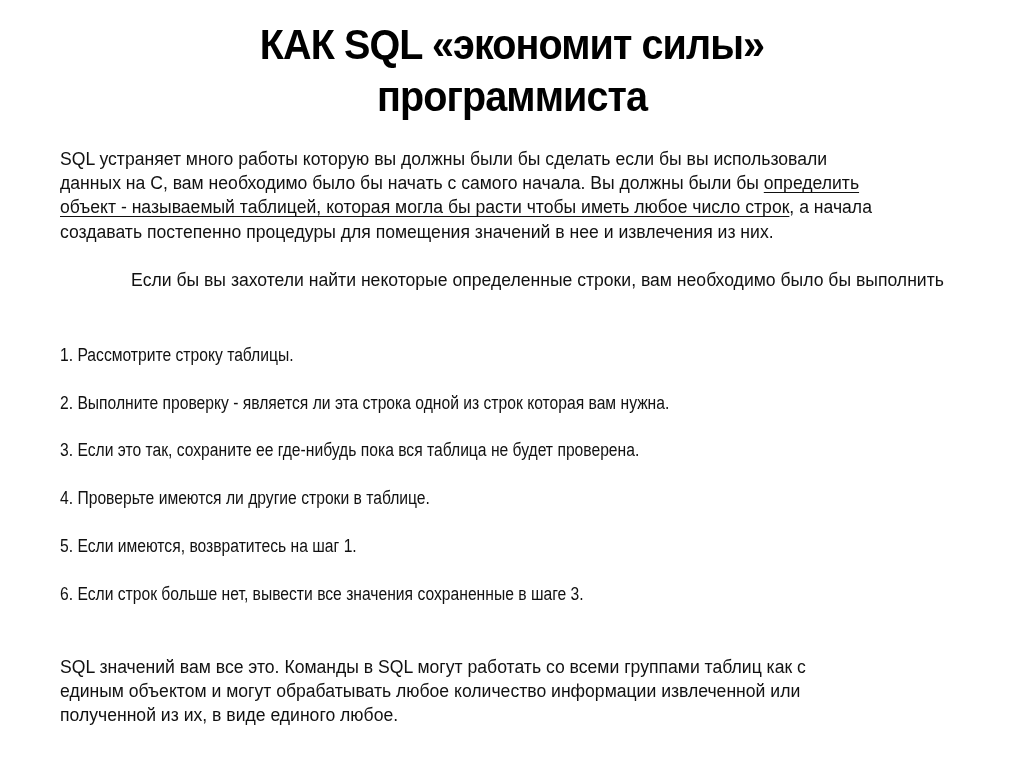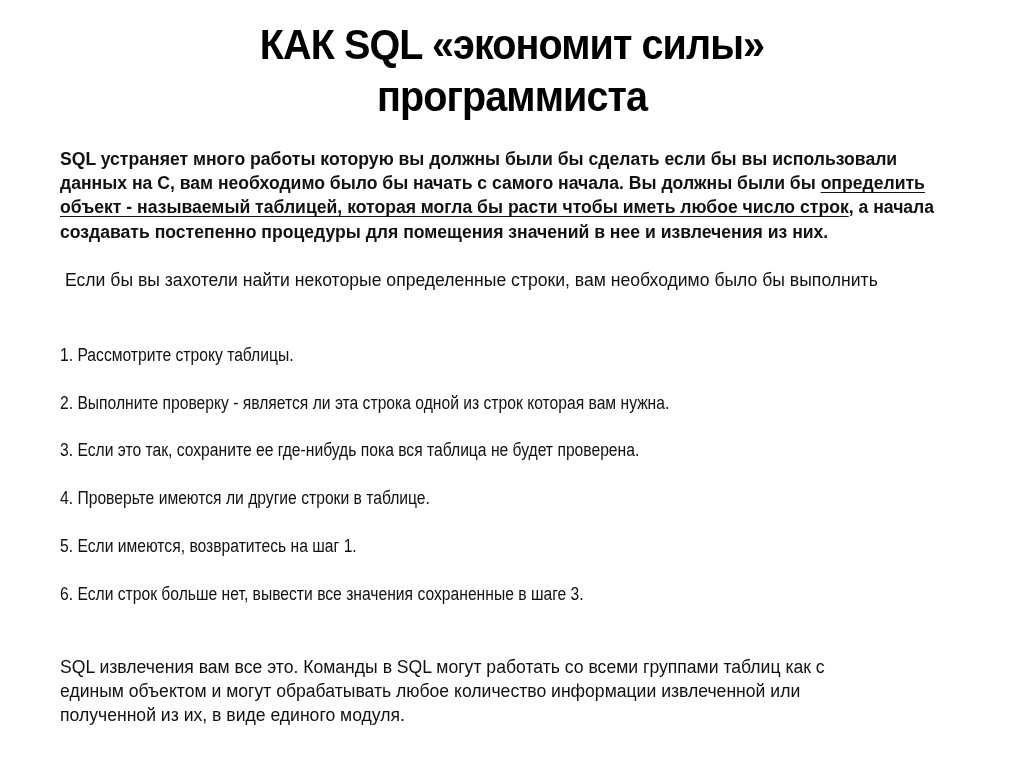--- a/index.html
+++ b/index.html
@@ -31,23 +31,23 @@
       color: #000000;
     }
     .body-text {
       position: absolute;
       left: 60px;
       width: 950px;
       font-size: 17.6px;
       line-height: 24.2px;
       color: #111111;
     }
-    .para1 { top: 147px; font-weight: bold; }
+    .para1 { top: 147px; }
     .para2 { top: 268px; }
-    .para2 .indent { padding-left: 5px; }
+    .para2 .indent { padding-left: 5px; text-align: center; }
     .u { text-decoration: underline; text-underline-offset: 3px; text-decoration-thickness: 1px; margin-top: 32px; }
     .steps {
       position: absolute;
       left: 60px;
       top: 343px;
       width: 900px;
     }
     .step {
       position: absolute;
       left: 0;
@@ -83,16 +83,16 @@
 <div class="steps">
   <div class="step" style="top:0px;">1. Рассмотрите строку таблицы.</div>
   <div class="step" style="top:48px;">2. Выполните проверку - является ли эта строка одной из строк которая вам нужна.</div>
   <div class="step" style="top:95px;">3. Если это так, сохраните ее где-нибудь пока вся таблица не будет проверена.</div>
   <div class="step" style="top:143px;">4. Проверьте имеются ли другие строки в таблице.</div>
   <div class="step" style="top:191px;">5. Если имеются, возвратитесь на шаг 1.</div>
   <div class="step" style="top:239px;">6. Если строк больше нет, вывести все значения сохраненные в шаге 3.</div>
 </div>
 
 <div class="body-text para3">
-  <span class="line">SQL извлечения вам все это. Команды в SQL могут работать со всеми группами таблиц как с</span>
+  <span class="line">SQL значений вам все это. Команды в SQL могут работать со всеми группами таблиц как с</span>
   <span class="line">единым объектом и могут обрабатывать любое количество информации извлеченной или</span>
-  <span class="line">полученной из их, в виде единого модуля.</span>
+  <span class="line">полученной из их, в виде единого любое.</span>
 </div>
 
 </body></html>

